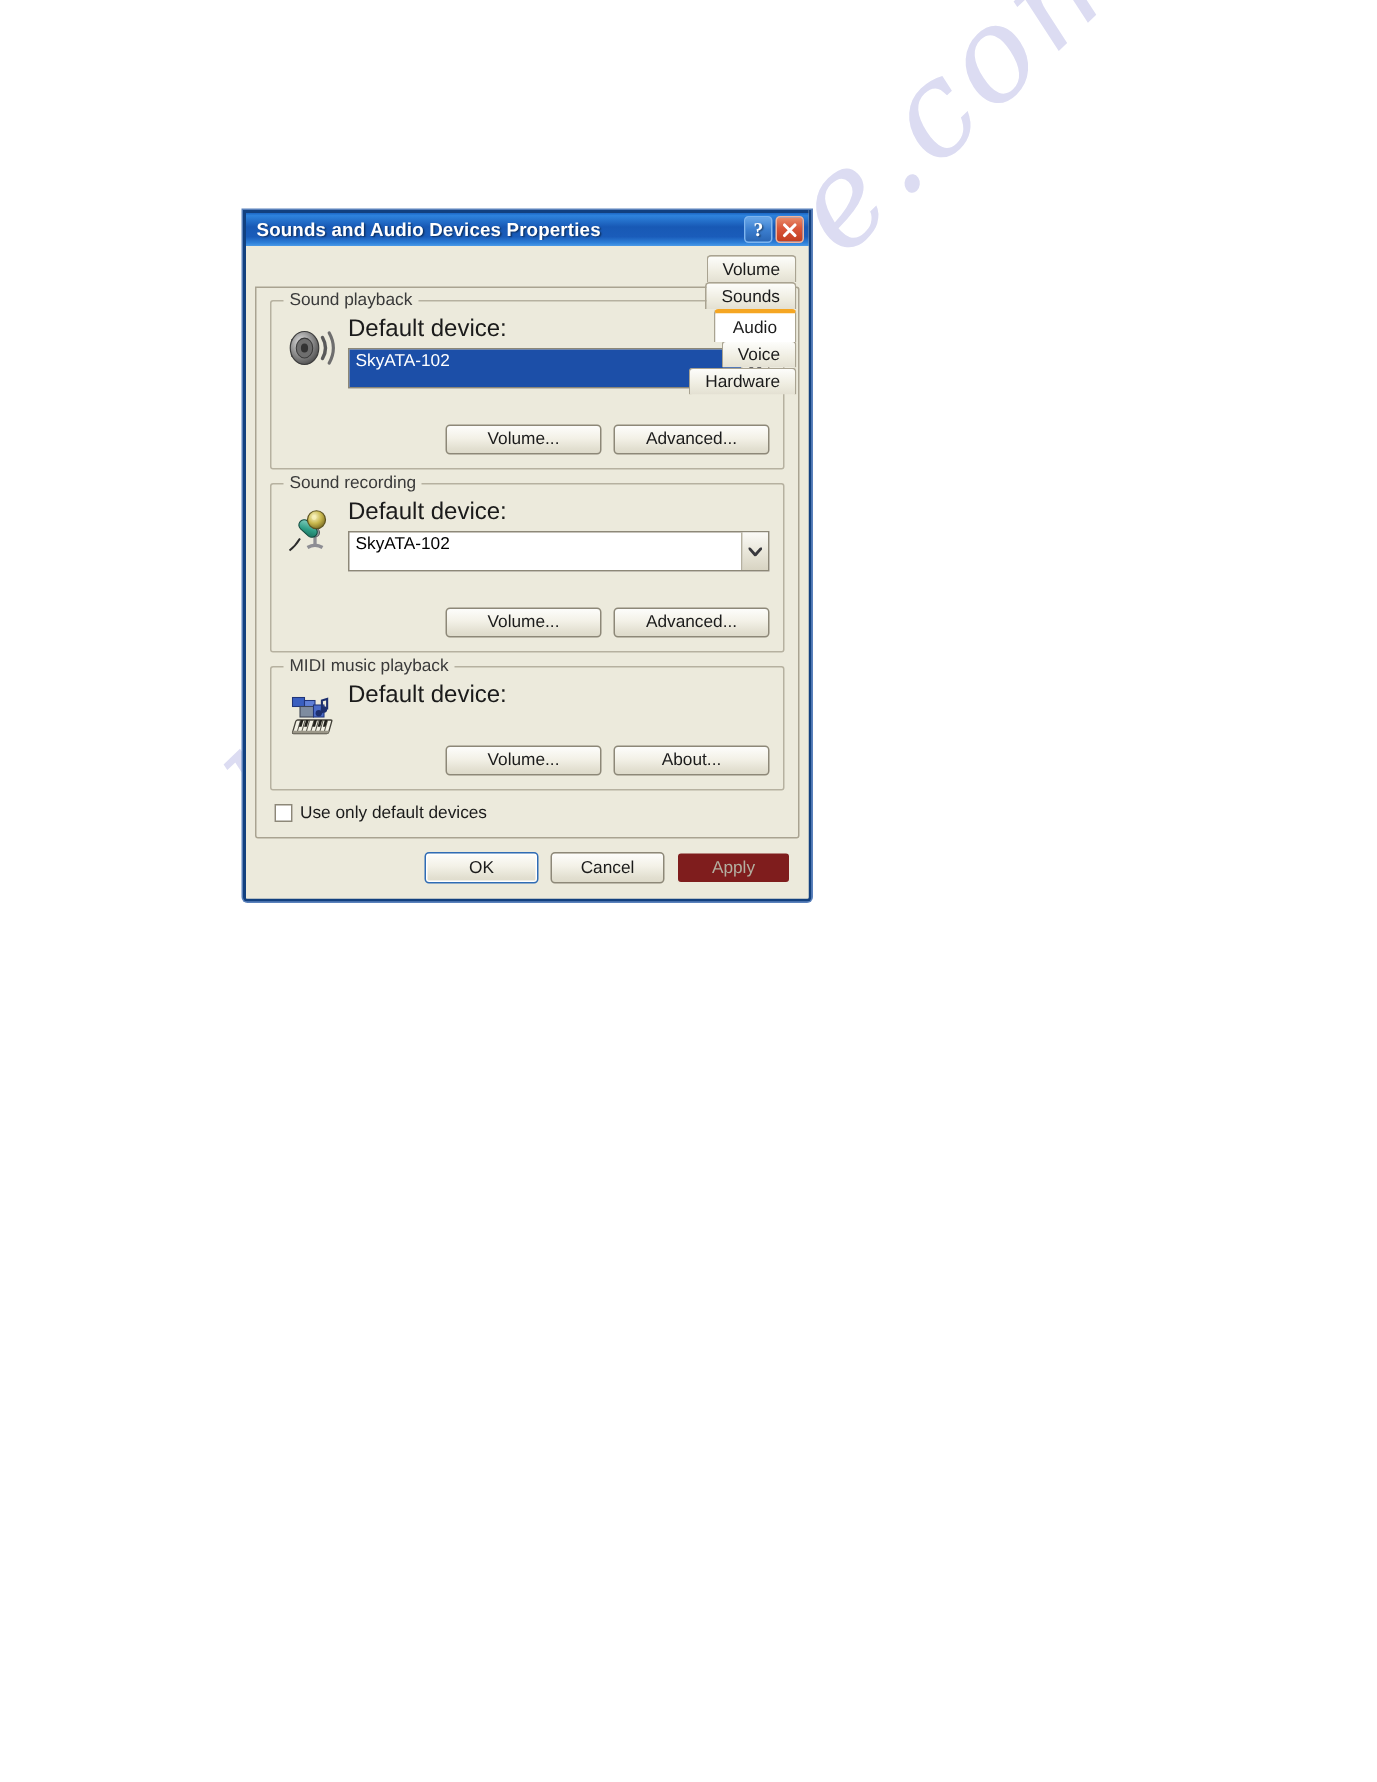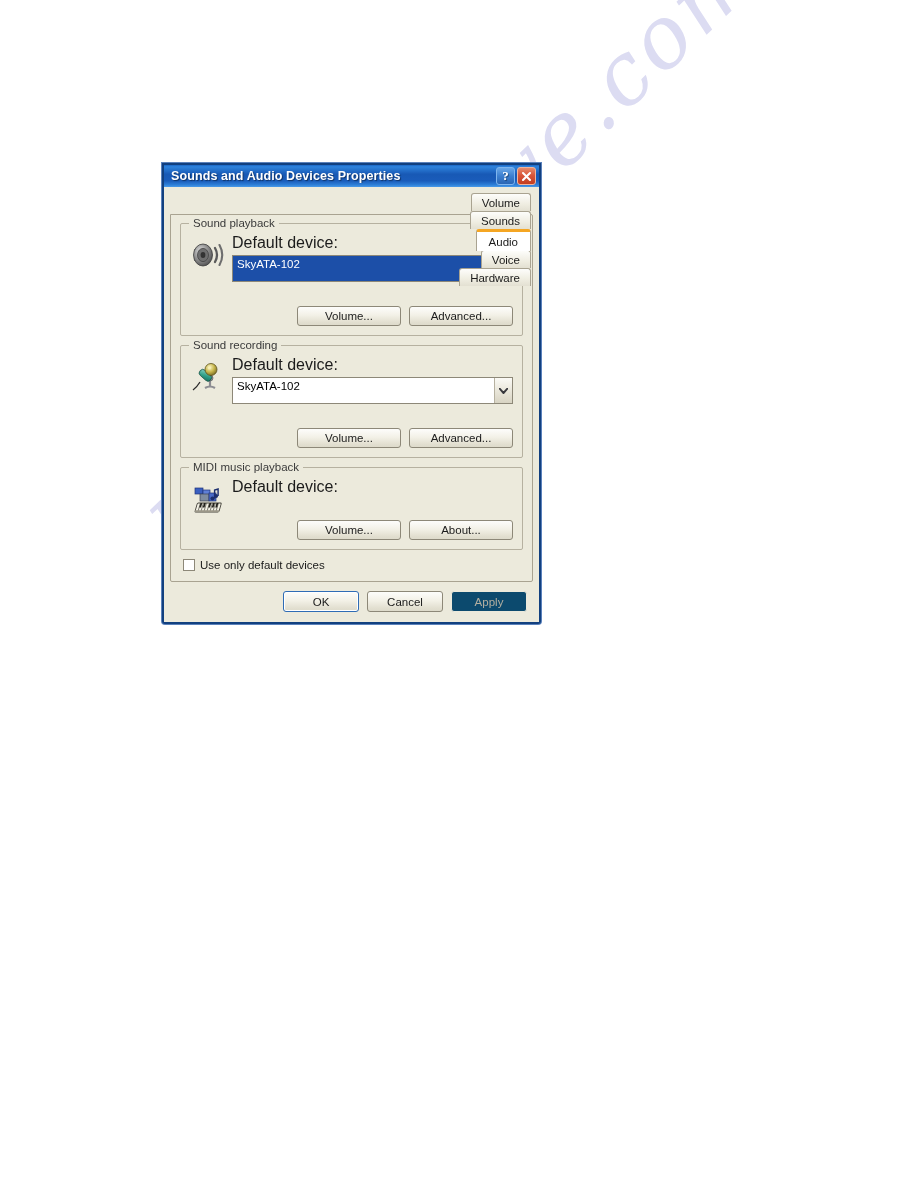--- a/index.html
+++ b/index.html
@@ -39,21 +39,21 @@
     white-space: nowrap;
     transform: rotate(-44deg);
     transform-origin: left top;
     user-select: none;
   }
 
   
   #dialog {
     position: absolute;
     left: 162px;
-    top: 163px;
+    top: 140px;
     width: 375px;
     z-index: 5;
     border: 2px solid #12407f;
     border-top: none;
     border-radius: 0 0 3px 3px;
     background: #eceadc;
     box-shadow: 0 0 0 1px #5a81bb;
   }
 
   
@@ -286,21 +286,21 @@
   .btn-footer {
     width: 76px;
     height: 21px;
     text-align: center;
   }
   .btn-default {
     border: 1px solid #2f6cb5;
     box-shadow: inset 0 0 0 1px #ffffff;
   }
   .btn-flat-disabled {
-    background: #0c4a6e;
+    background: #7f1d1d;
     border: 1px solid #eceadc;
     color: #b3afa0;
   }
 </style>
 </head>
 <body>
 
 <div id="watermark">
   <div class="wm-text">manualshive.com</div>
 </div>

